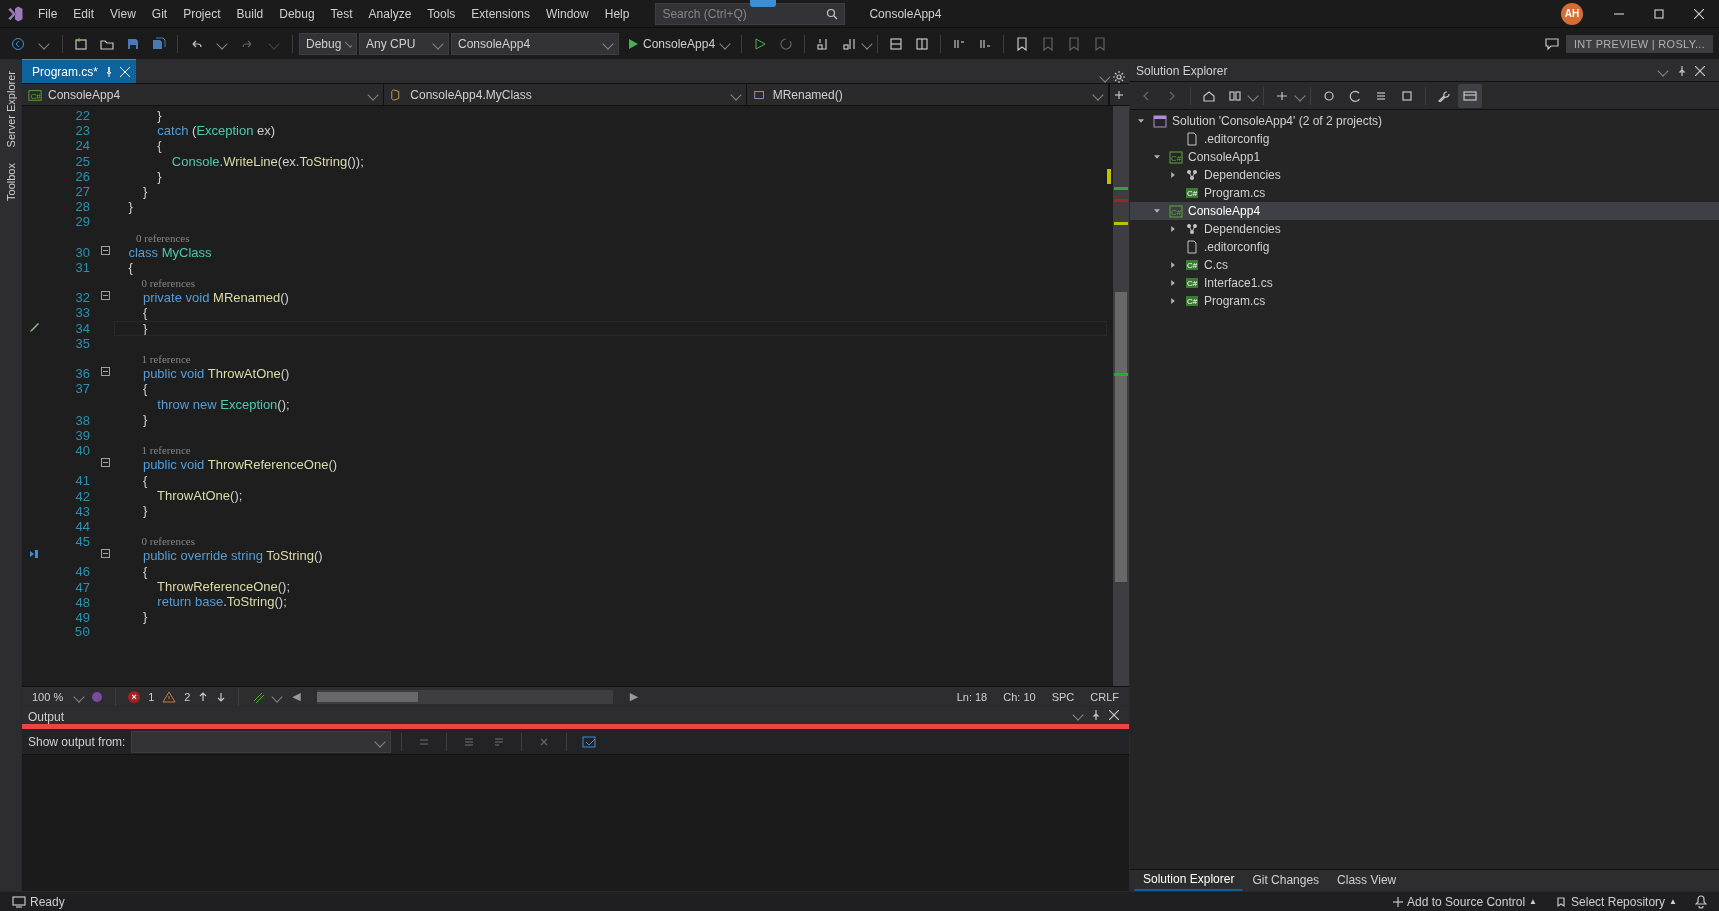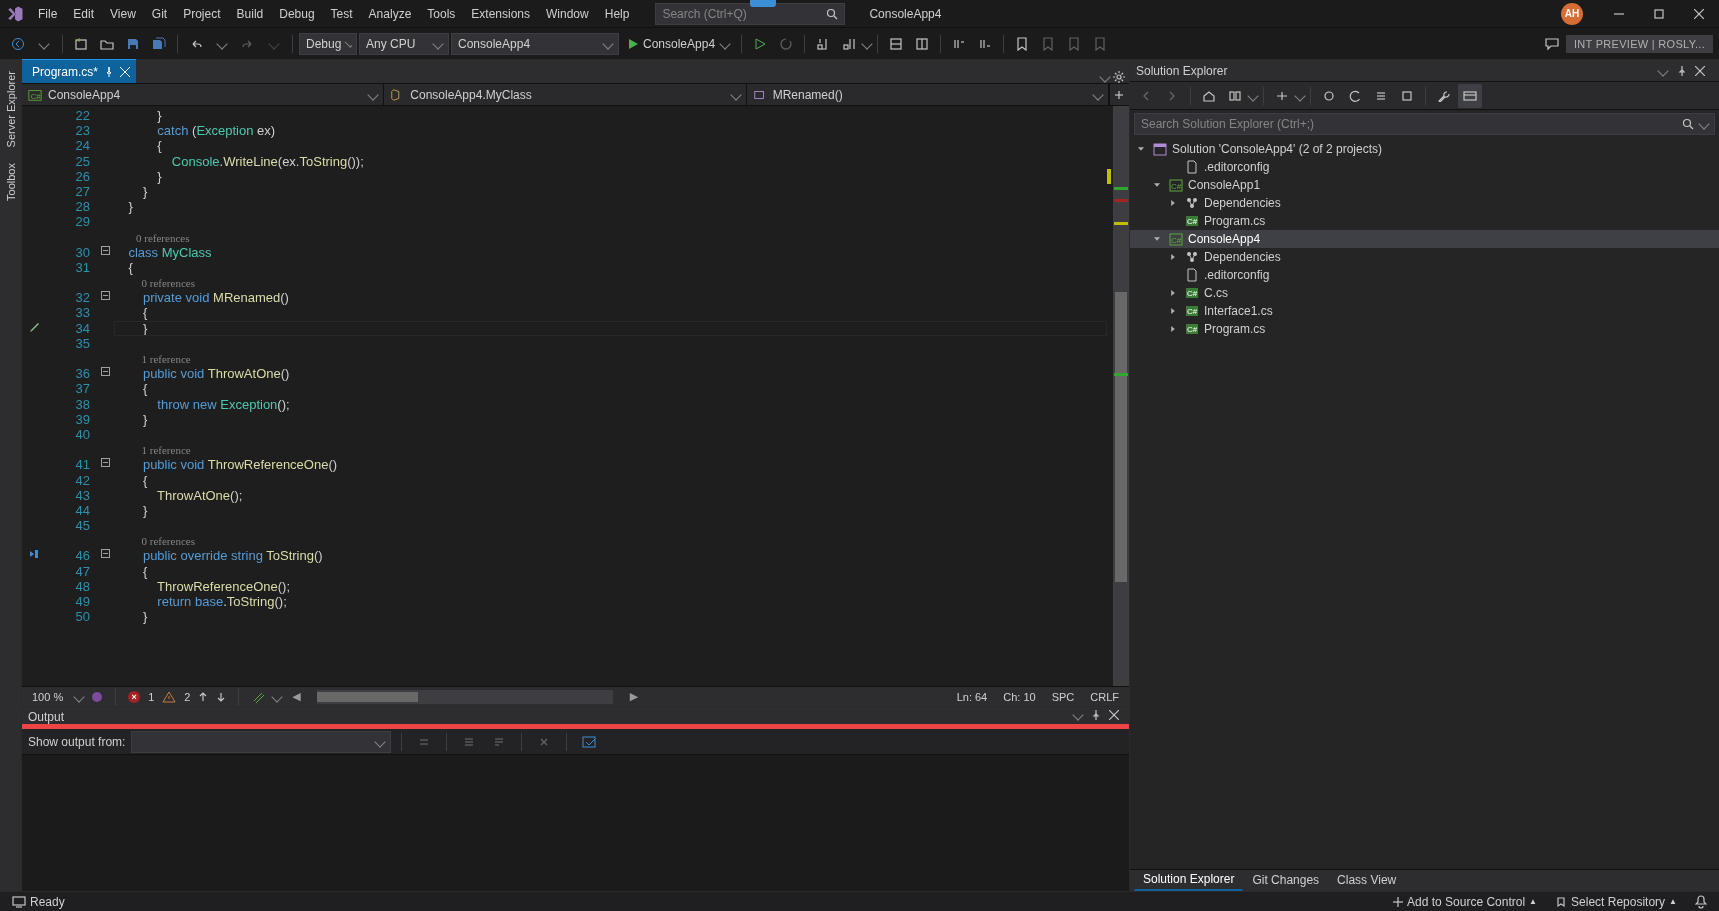--- a/index.html
+++ b/index.html
@@ -463,35 +463,35 @@
           <div style="height: 15.2px;">30</div>
           <div style="height: 15.2px;">31</div>
           <div style="height: 15.2px;"></div>
           <div style="height: 15.2px;">32</div>
           <div style="height: 15.2px;">33</div>
           <div style="height: 15.2px;">34</div>
           <div style="height: 15.2px;">35</div>
           <div style="height: 15.2px;"></div>
           <div style="height: 15.2px;">36</div>
           <div style="height: 15.2px;">37</div>
-          <div style="height: 15.2px;">38</div>
+          <div style="height: 15.2px; margin-top: 16px;">38</div>
           <div style="height: 15.2px;">39</div>
           <div style="height: 15.2px;">40</div>
           <div style="height: 15.2px;"></div>
           <div style="height: 15.2px;">41</div>
           <div style="height: 15.2px;">42</div>
           <div style="height: 15.2px;">43</div>
           <div style="height: 15.2px;">44</div>
           <div style="height: 15.2px;">45</div>
           <div style="height: 15.2px;"></div>
           <div style="height: 15.2px;">46</div>
           <div style="height: 15.2px;">47</div>
           <div style="height: 15.2px;">48</div>
           <div style="height: 15.2px;">49</div>
-          <div style="height: 15.2px;">50</div>
+          <div style="height: 15.2px; font-family: Liberation Mono, monospace;">50</div>
         </div>
       <div class="fold" id="fold">
           <div style="height: 15.2px; position: relative;"></div>
           <div style="height: 15.2px; position: relative;"></div>
           <div style="height: 15.2px; position: relative;"></div>
           <div style="height: 15.2px; position: relative;"></div>
           <div style="height: 15.2px; position: relative;"></div>
           <div style="height: 15.2px; position: relative;"></div>
           <div style="height: 15.2px; position: relative;"></div>
           <div style="height: 15.2px; position: relative;"></div>
@@ -571,21 +571,21 @@
       <svg width="14" height="12">
           <path d="M3 10l8-8M5 12l8-8" stroke="#5fa83e" fill="none"></path>
         </svg>
       <span class="chev"></span>
       <div class="hscroll-arrow">◀</div>
       <div class="hscroll-track">
           <div class="hscroll-thumb"></div>
         </div>
       <div class="hscroll-arrow">▶</div>
       <div class="spacer"></div>
-      <span class="es-chip">Ln: 64</span>
+      <span class="es-chip">Ln: 18</span>
       <span class="es-chip">Ch: 10</span>
       <span class="es-chip">SPC</span>
       <span class="es-chip">CRLF</span>
     </div>
 
     <div class="output">
       <div class="panel-title">
         <span>Output</span>
         <div class="spacer"></div>
         <div class="tool">
@@ -728,29 +728,20 @@
             <path d="M11 4a3 3 0 01-4 3L2 12l-1-1 5-5a3 3 0 013-4"></path>
           </svg>
         </div>
       <div class="tb-btn" style="background:#3f3f46">
           <svg width="14" height="12" class="ico-svg">
             <rect x="1" y="2" width="12" height="8"></rect>
             <line x1="1" y1="5" x2="13" y2="5"></line>
           </svg>
         </div>
     </div>
-    <div class="se-search">
-      <span>Search Solution Explorer (Ctrl+;)</span>
-      <div style="flex:1"></div>
-      <svg width="12" height="12" class="ico-svg">
-          <circle cx="5" cy="5" r="3.5"></circle>
-          <line x1="8" y1="8" x2="11" y2="11"></line>
-        </svg>
-      <span class="chev" style="margin-left:6px"></span>
-    </div>
     <div class="tree" id="tree">
         <div class="node" style="padding-left: 4px;">
           <span class="exp">
             <span class="tri open"></span>
           </span>
           <span class="ico">
             <svg width="16" height="16">
               <rect x="2" y="3" width="12" height="11" fill="none" stroke="#b18bd6"></rect>
               <rect x="2" y="3" width="12" height="3" fill="#b18bd6"></rect>
             </svg>

